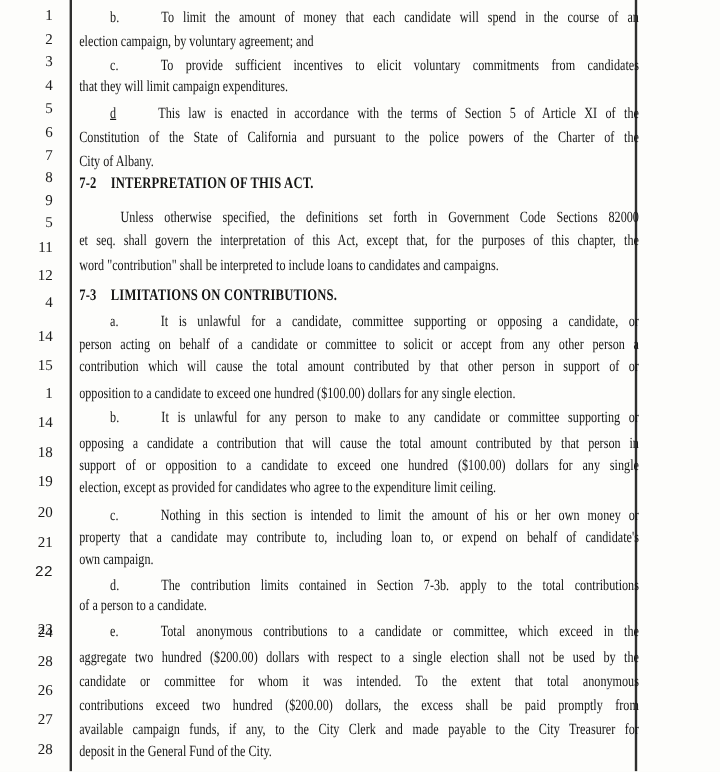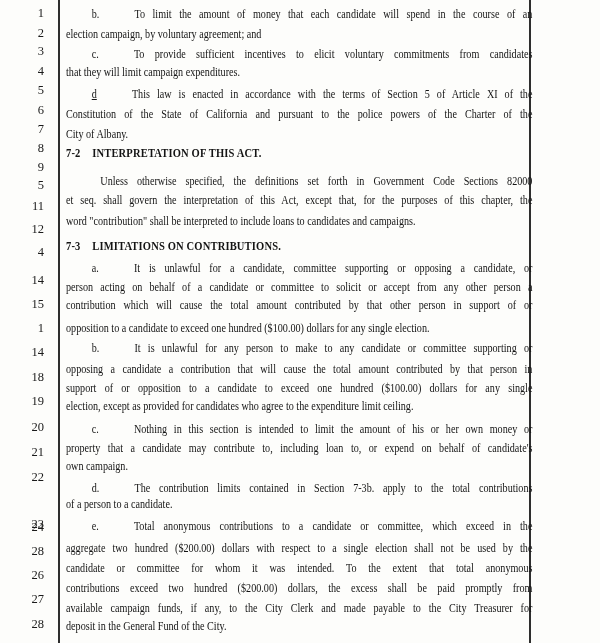--- a/index.html
+++ b/index.html
@@ -105,21 +105,21 @@
       <div class="line-number" style="top: 220px;">12</div>
       <div class="line-number" style="top: 243px;">4</div>
       <div class="line-number" style="top: 271px;">14</div>
       <div class="line-number" style="top: 295px;">15</div>
       <div class="line-number" style="top: 319px;">1</div>
       <div class="line-number" style="top: 343px;">14</div>
       <div class="line-number" style="top: 368px;">18</div>
       <div class="line-number" style="top: 392px;">19</div>
       <div class="line-number" style="top: 418px;">20</div>
       <div class="line-number" style="top: 443px;">21</div>
-      <div class="line-number" style="top: 468px;">22</div>
+      <div class="line-number" style="top: 468px; font-family: Liberation Mono, monospace;">22</div>
       <div class="line-number" style="top: 515px;">23</div>
       <div class="line-number" style="top: 518px;">24</div>
       <div class="line-number" style="top: 542px;">28</div>
       <div class="line-number" style="top: 566px;">26</div>
       <div class="line-number" style="top: 590px;">27</div>
       <div class="line-number" style="top: 615px;">28</div>
     </div>
   <div id="left-rule" class="vrule"></div>
   <div id="right-rule" class="vrule"></div>
   <div id="text-area">

